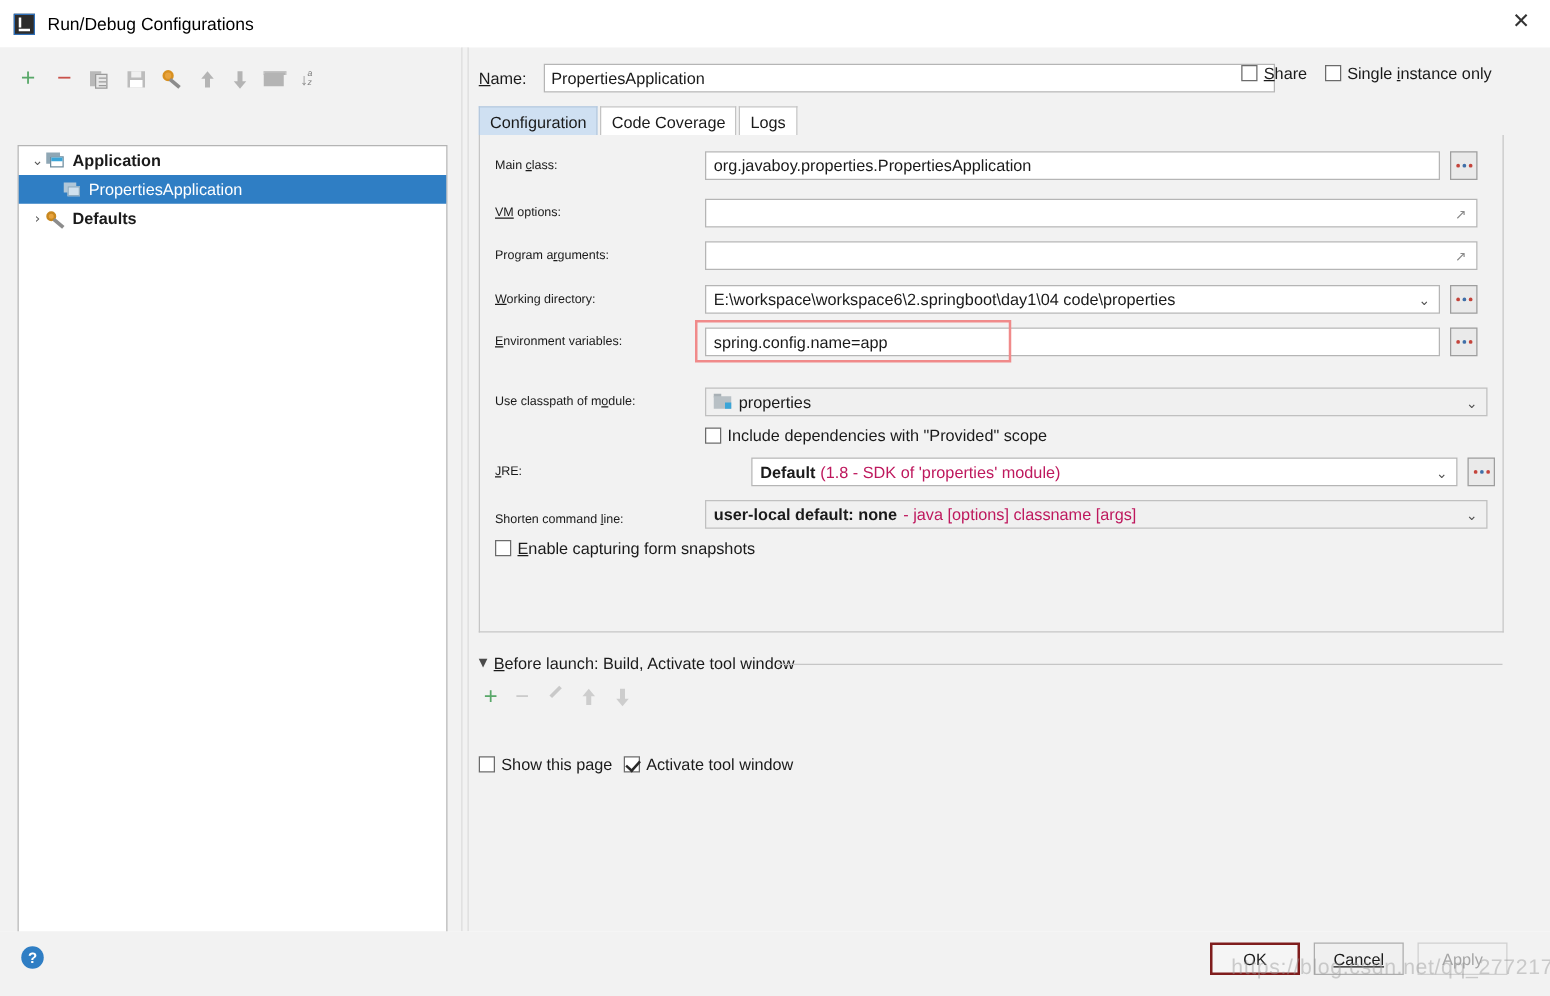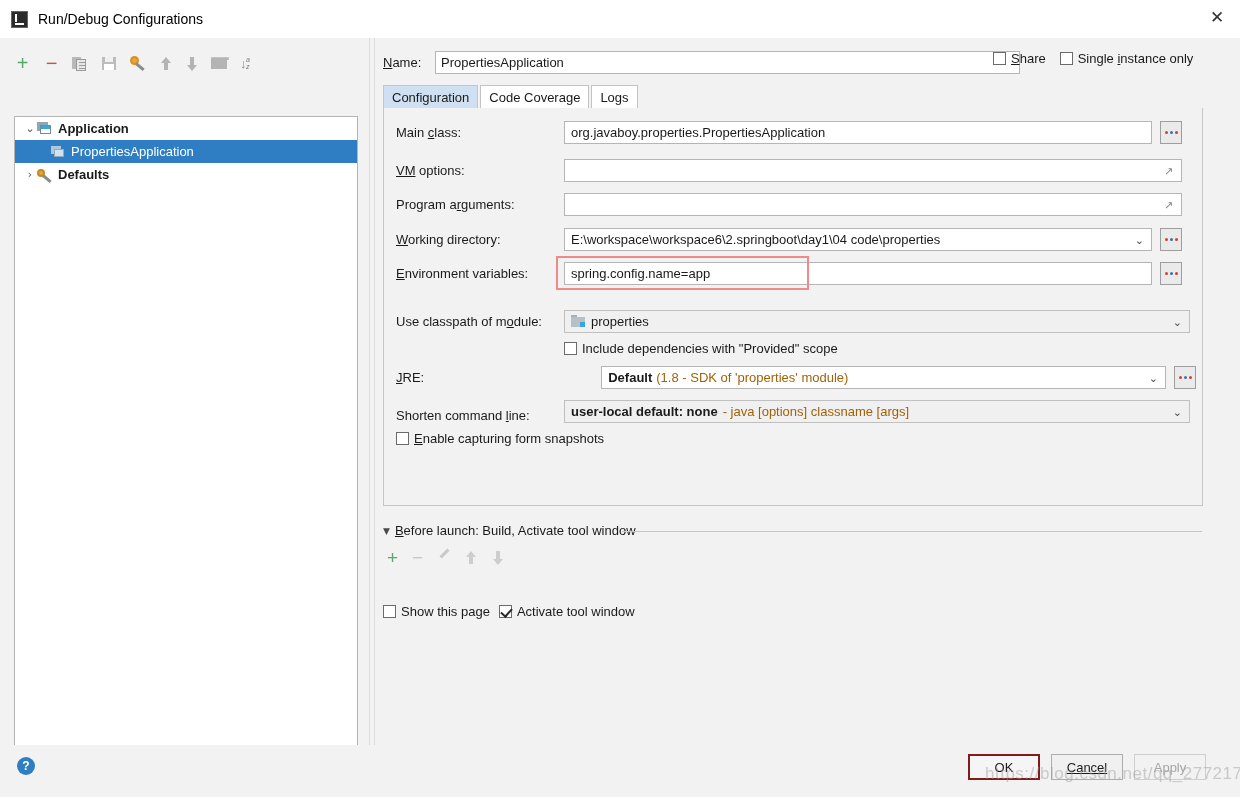--- a/index.html
+++ b/index.html
@@ -157,21 +157,21 @@
   }
   .tab.active { background: #cfe0f2; border-color: #b6c9de; }
 
   
   .config-panel {
     position:absolute; left:5px; top:70px; width:820px; height:398px;
     background:#f2f2f2; border:1px solid #c6c6c6; border-top:none;
   }
 
   .frow { position:absolute; height:24px; display:flex; align-items:center; }
-  .flabel { font-size:13px; white-space:nowrap; }
+  .flabel { font-size:10px; white-space:nowrap; }
 
   .ftext {
     height: 23px; border: 1px solid #b5b5b5; background: #ffffff;
     font-size: 13px; display:flex; align-items:center; padding: 0 6px;
     color:#1a1a1a; position:relative; overflow:hidden; white-space:nowrap;
   }
   .ftext.gray { background: #f0f0f0; border-color:#c0c0c0; }
 
   .browse-btn {
     width: 22px; height: 23px; border: 1px solid #9e9e9e; background: #eaeaea;
@@ -194,21 +194,21 @@
 
   .annot-rect {
     position:absolute; border: 2px solid #f08a8a; pointer-events:none;
   }
 
   .mod-folder-ico { position:relative; width:14px; height:12px; margin-right:6px; flex:0 0 auto; }
   .mod-folder-ico .t { position:absolute; left:0; top:0; width:6px; height:3px; background:#a8b0b5; }
   .mod-folder-ico .b { position:absolute; left:0; top:2px; width:14px; height:10px; background:#b8c0c5; }
   .mod-folder-ico .c { position:absolute; left:9px; top:7px; width:5px; height:5px; background:#3aa5d8; }
 
-  .muted { color:#a16207; }
+  .muted { color:#be185d; }
   .bold { font-weight:bold; }
 
   
   .bl-header { position:absolute; left:5px; top:485px; display:flex; align-items:center; gap:5px; }
   .bl-tri { color:#4a4a4a; font-size:9px; font-family:"DejaVu Sans", sans-serif; }
   .bl-line { position:absolute; left:244px; top:493px; width:580px; height:1px; background:#c6c6c6; }
 
   .bl-toolbar { position:absolute; left:9px; top:510px; display:flex; align-items:center; gap:14px; }
   .bl-plus { color:#59a869; font-size:19px; line-height:1; }
   .bl-minus { color:#c9c9c9; font-size:19px; line-height:1; }

